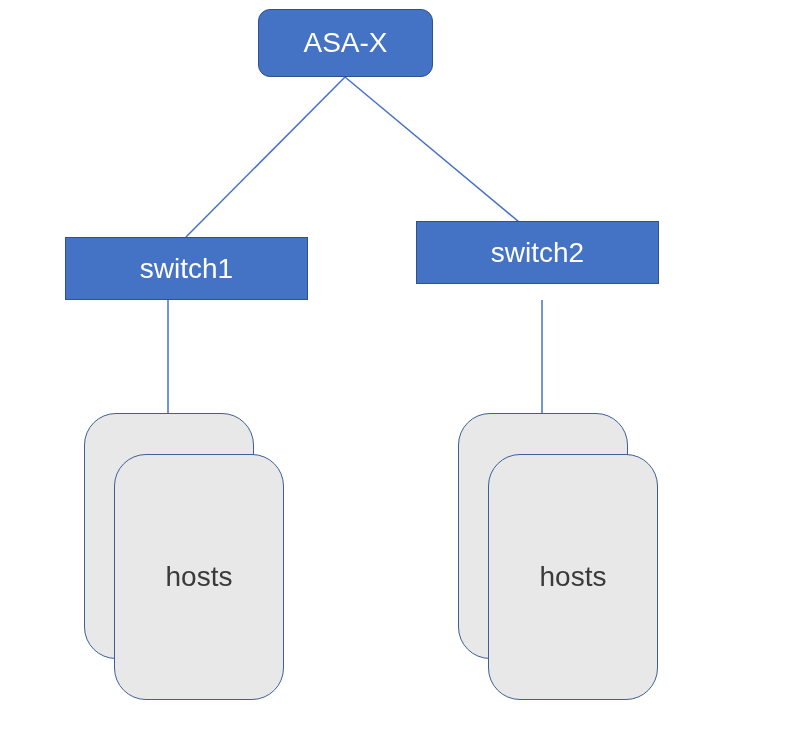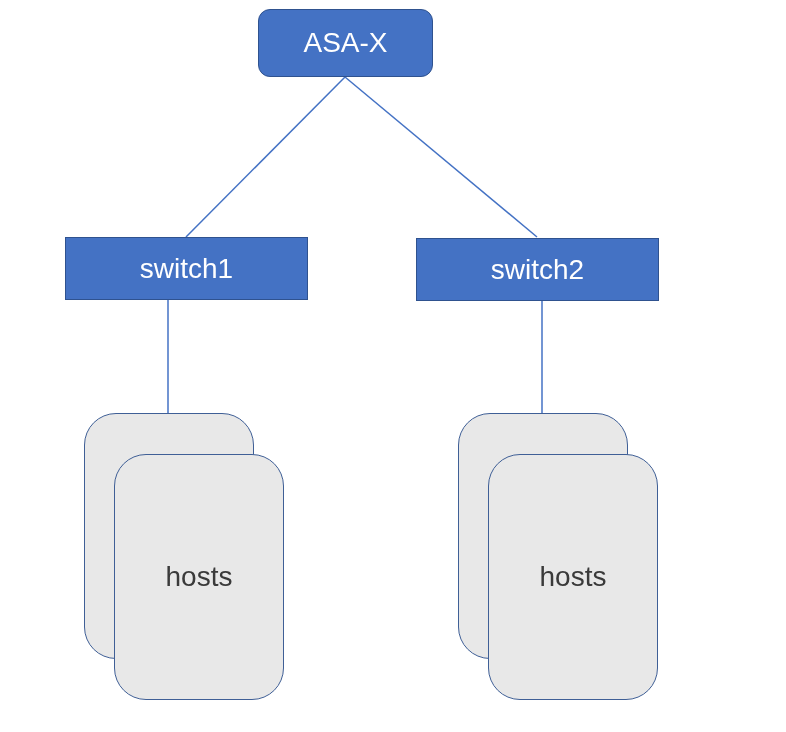--- a/index.html
+++ b/index.html
@@ -36,21 +36,21 @@
       height: 63px;
       background: #4472C4;
       border: 1px solid #2F528F;
       display: flex;
       align-items: center;
       justify-content: center;
       color: #ffffff;
       font-size: 28px;
     }
     .switch1 { left: 65px; top: 237px; }
-    .switch2 { left: 416px; top: 238px; }
+    .switch2 { left: 416px; top: 221px; }
     .host-card {
       position: absolute;
       width: 170px;
       height: 246px;
       background: #E8E8E8;
       border: 1px solid #3F5F96;
       border-radius: 32px;
     }
     .hosts1-back { left: 84px; top: 413px; }
     .hosts1-front {

